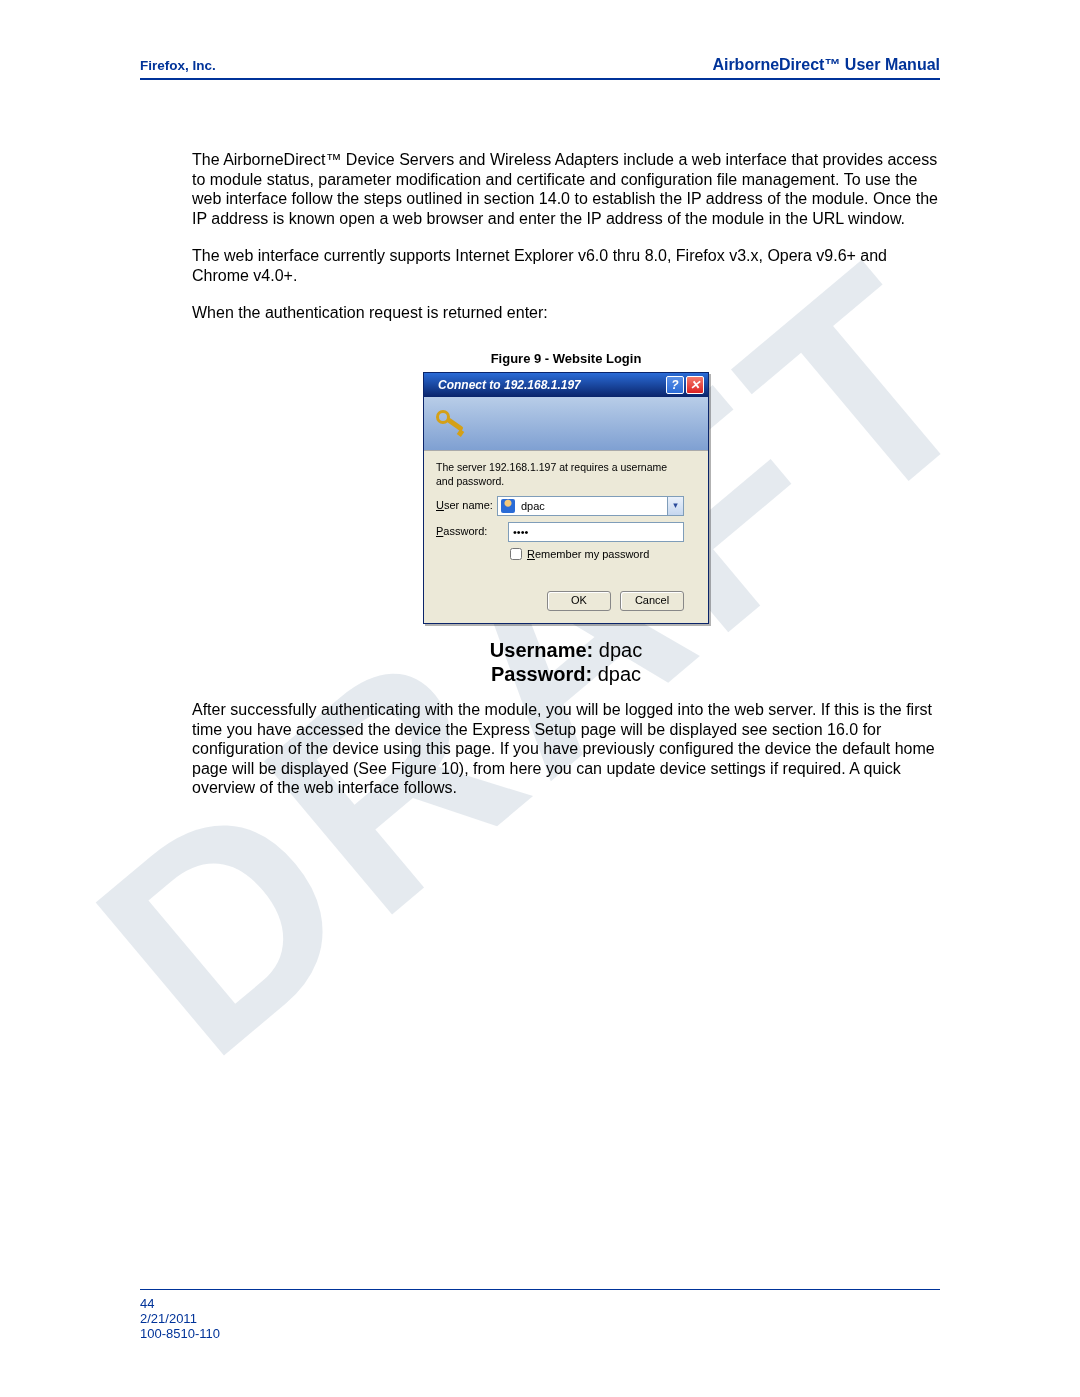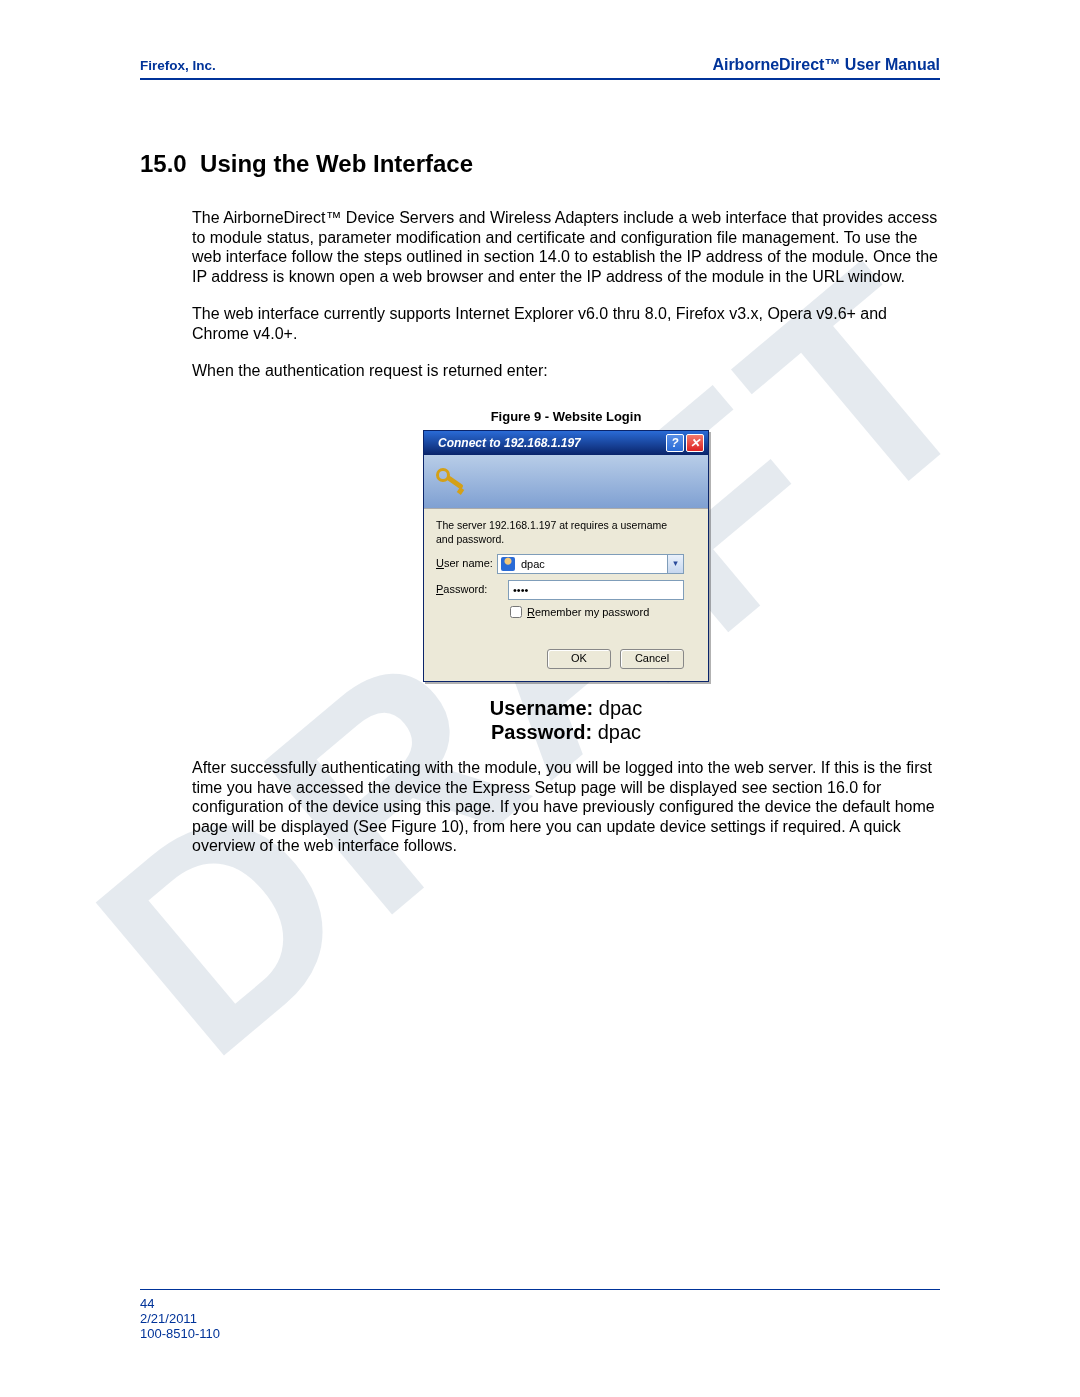--- a/index.html
+++ b/index.html
@@ -187,23 +187,20 @@
 
 <div class="watermark">DRAFT</div>
 
 <div class="page">
 
   <div class="header-row">
     <span class="header-left">Firefox, Inc.</span>
     <span class="header-right">AirborneDirect™ User Manual</span>
   </div>
 
-  <h1 class="section-title">
-    <span>15.0</span>&nbsp;&nbsp;<span>Using the Web Interface</span>
-  </h1>
 
   <div class="body-text">
     <p>The AirborneDirect™ Device Servers and Wireless Adapters include a web interface that provides access to module status, parameter modification and certificate and configuration file management. To use the web interface follow the steps outlined in section 14.0 to establish the IP address of the module. Once the IP address is known open a web browser and enter the IP address of the module in the URL window.</p>
     <p>The web interface currently supports Internet Explorer v6.0 thru 8.0, Firefox v3.x, Opera v9.6+ and Chrome v4.0+.</p>
     <p>When the authentication request is returned enter:</p>
 
     <div class="figure-caption">Figure 9 - Website Login</div>
 
     <div class="xp-dialog">
       <div class="xp-titlebar">

